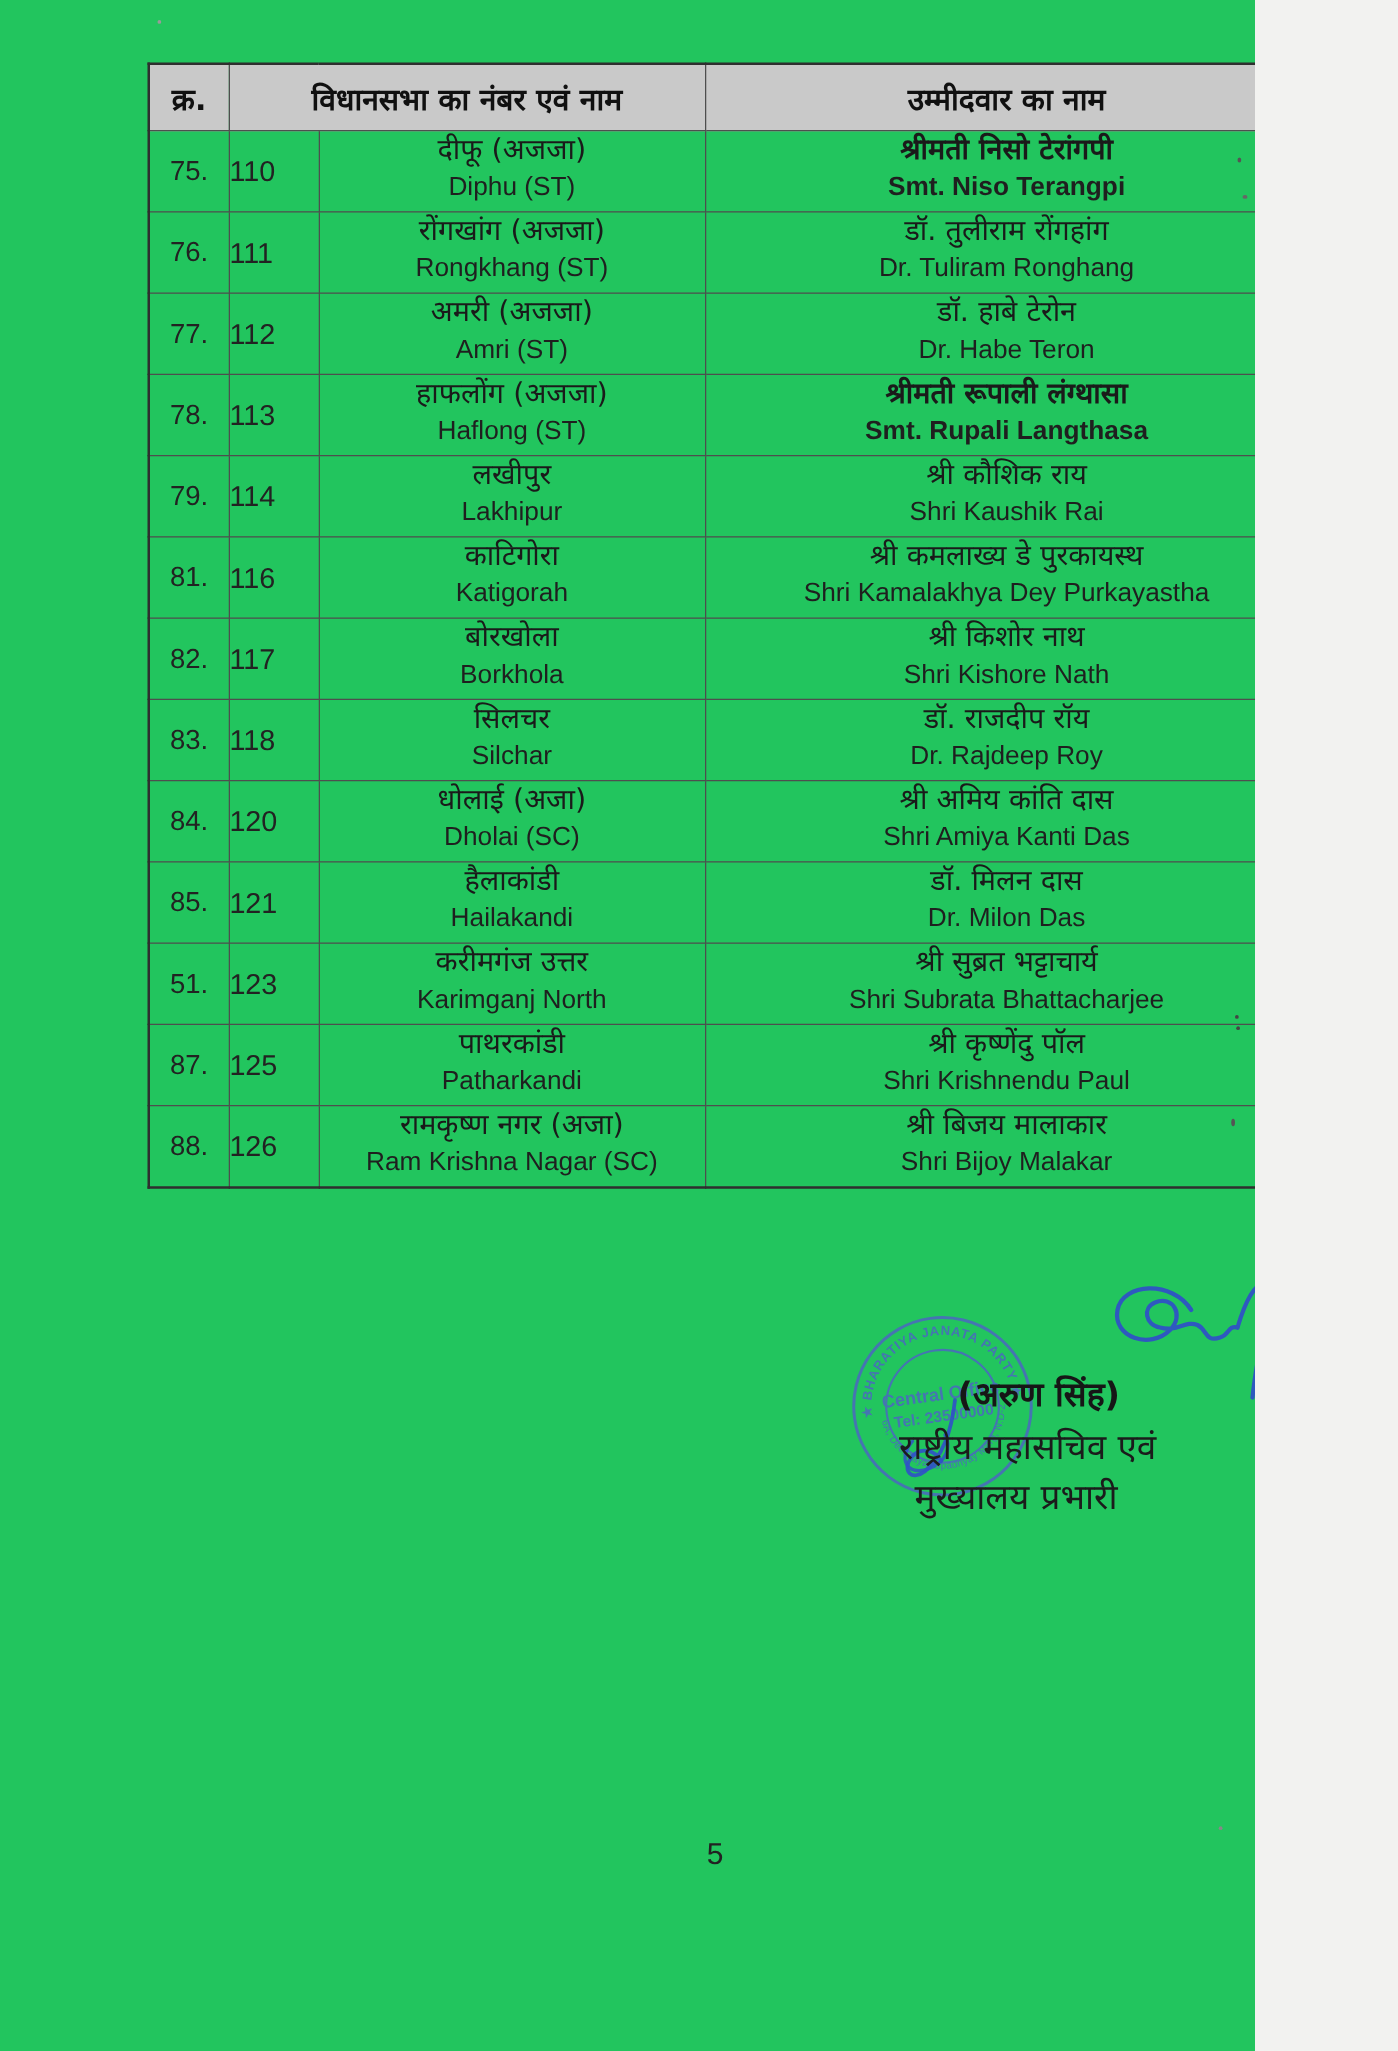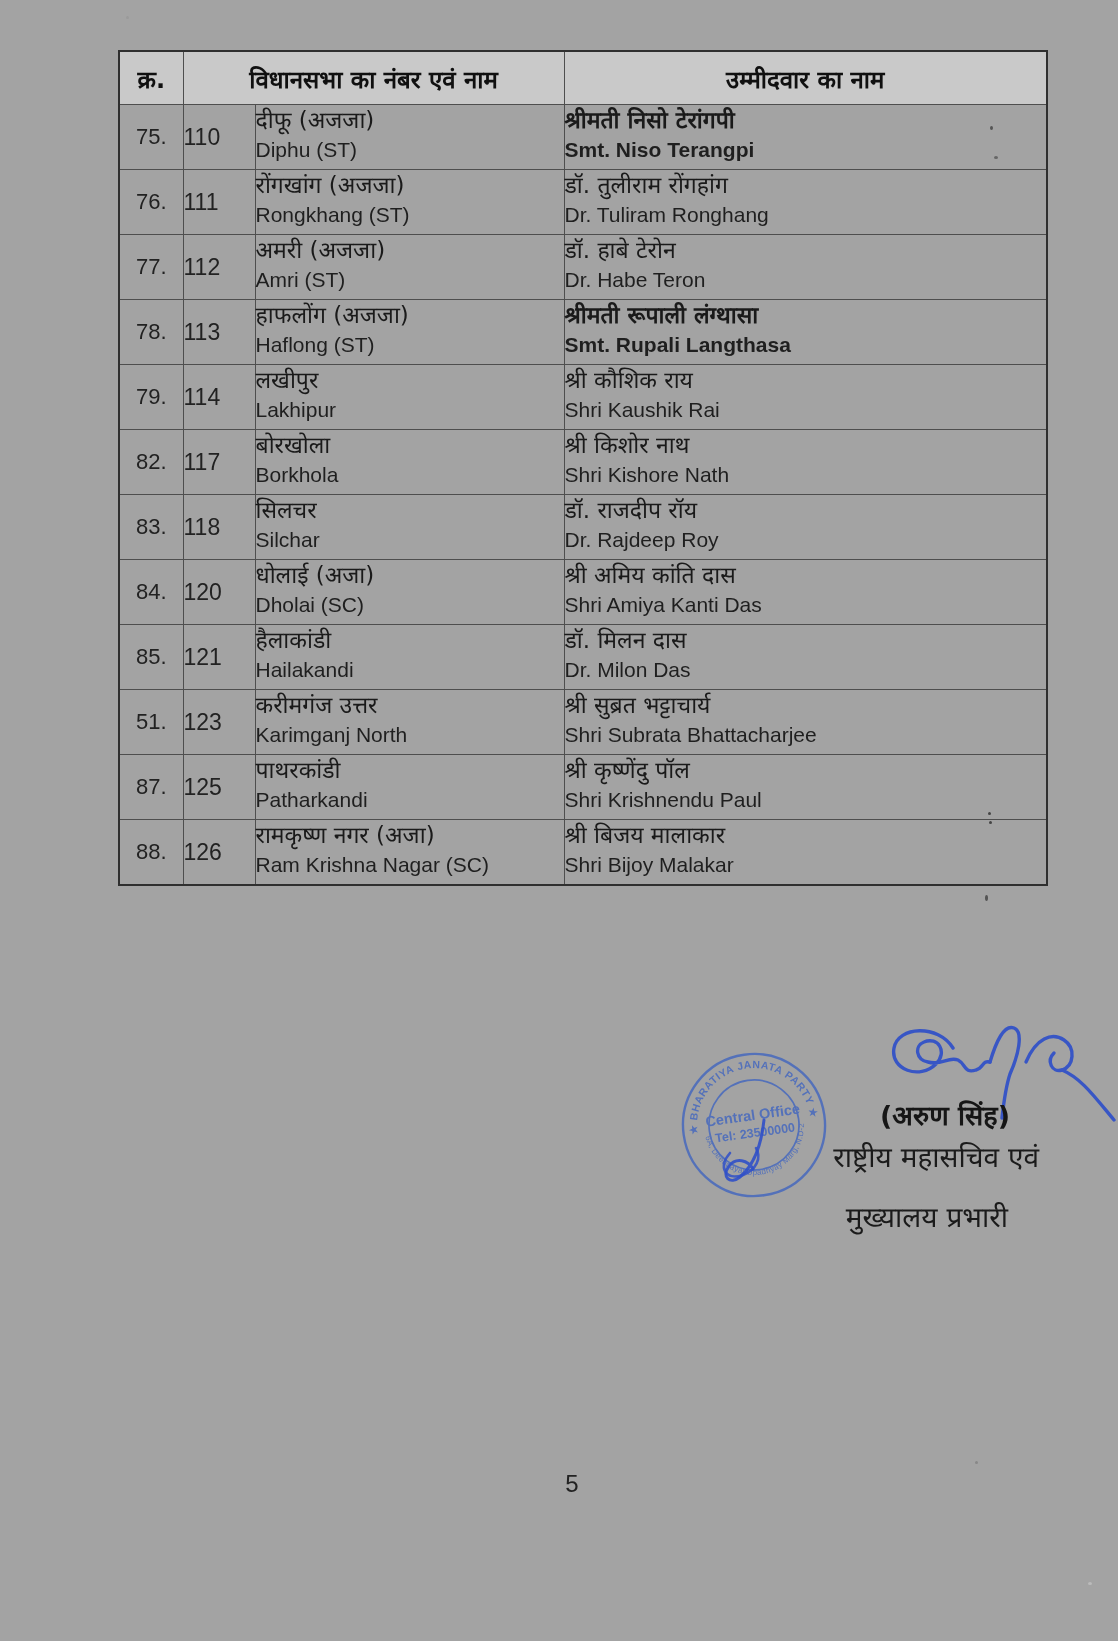--- a/index.html
+++ b/index.html
@@ -2,22 +2,22 @@
 <html><head>
 <meta charset="utf-8">
 <style>
   html,body{margin:0;padding:0;}
   body{
     width:1118px;height:1641px;
     background:#f2f2f0;
     font-family:"Liberation Sans", sans-serif;
   }
   .page{
-    position:relative;width:1118px;height:1641px;
-    background:#a3a3a3;overflow:hidden;
+    position:relative;width:1004px;height:1641px;
+    background:#22c55e;overflow:hidden;
     color:#1c1c1c;
   }
   
   table.candidates{
     position:absolute;left:118px;top:50px;width:928px;
     border-collapse:collapse;table-layout:fixed;
     border:2.4px solid #2f2f2f;
   }
   table.candidates th, table.candidates td{
     border:1.6px solid #4e4e4e;
@@ -28,21 +28,21 @@
     background:#c9c9c9;
     font-weight:bold;
     font-size:24px;
     color:#101010;
     border-bottom:2.2px solid #2f2f2f;
     font-family:"DejaVu Sans", sans-serif;
   }
   tbody td{height:64px;vertical-align:middle;}
   td.c-serial{ text-align:center;font-size:22px;color:#222; }
   td.c-num{ text-align:left;font-size:23px;color:#222; }
-  td.c-name,td.c-cand{ vertical-align:top;padding:3px 6px 0 12px; }
+  td.c-name,td.c-cand{ vertical-align:top;padding:3px 6px 0 12px;text-align:center; }
   td.c-cand{ padding-left:16px; }
   .hi{
     font-size:23px;line-height:31px;color:#1a1a1a;
     font-family:"DejaVu Sans", sans-serif;
     white-space:nowrap;
   }
   .en{
     font-size:21px;line-height:28px;color:#1f1f1f;
     font-family:"Liberation Sans", sans-serif;
     white-space:nowrap;
@@ -58,21 +58,21 @@
     font-family:"DejaVu Sans", sans-serif;white-space:nowrap;
   }
   .sign-title1{
     position:absolute;top:1137px;right:79px;
     font-size:28px;color:#1b1b1b;
     font-family:"DejaVu Sans", sans-serif;white-space:nowrap;
   }
   .sign-title2{
     position:absolute;top:1177px;right:110px;
     font-size:28px;color:#1b1b1b;
-    font-family:"DejaVu Sans", sans-serif;white-space:nowrap;margin-top:20px;
+    font-family:"DejaVu Sans", sans-serif;white-space:nowrap;
   }
   .page-number{
     position:absolute;left:552px;top:1470px;width:40px;
     text-align:center;font-size:24px;color:#222;
   }
   
   .speck{ position:absolute;background:#777;border-radius:50%; }
 </style>
 </head>
 <body>
@@ -165,20 +165,36 @@
       <td class="c-num">
         <span>114</span>
       </td>
       <td class="c-name">
         <div class="hi">लखीपुर</div>
         <div class="en">Lakhipur</div>
       </td>
       <td class="c-cand">
         <div class="hi">श्री कौशिक राय</div>
         <div class="en">Shri Kaushik Rai</div>
+      </td>
+    </tr>
+        <tr>
+      <td class="c-serial">
+        <span>81.</span>
+      </td>
+      <td class="c-num">
+        <span>116</span>
+      </td>
+      <td class="c-name">
+        <div class="hi">काटिगोरा</div>
+        <div class="en">Katigorah</div>
+      </td>
+      <td class="c-cand">
+        <div class="hi">श्री कमलाख्य डे पुरकायस्थ</div>
+        <div class="en">Shri Kamalakhya Dey Purkayastha</div>
       </td>
     </tr>
         <tr>
       <td class="c-serial">
         <span>82.</span>
       </td>
       <td class="c-num">
         <span>117</span>
       </td>
       <td class="c-name">

